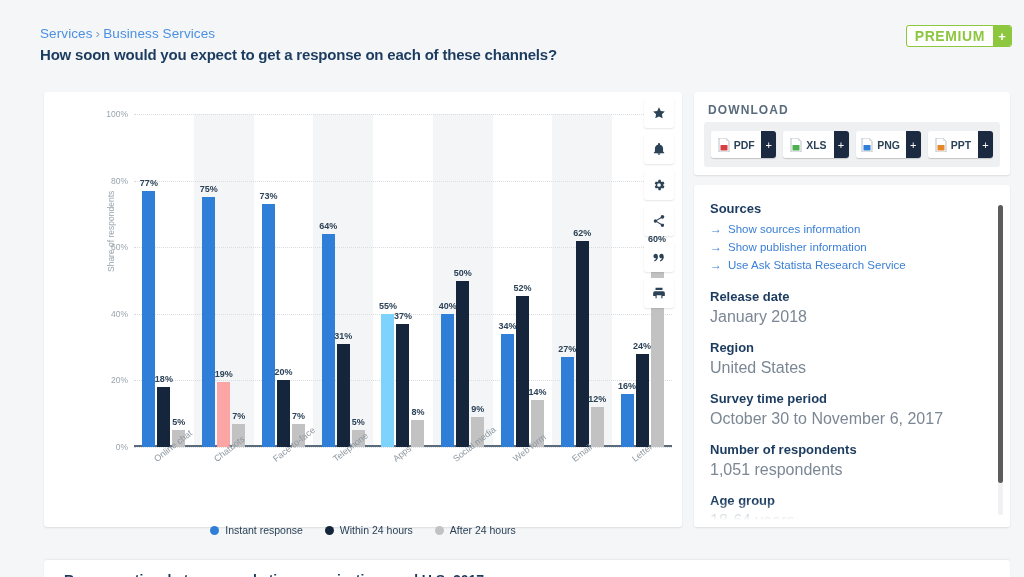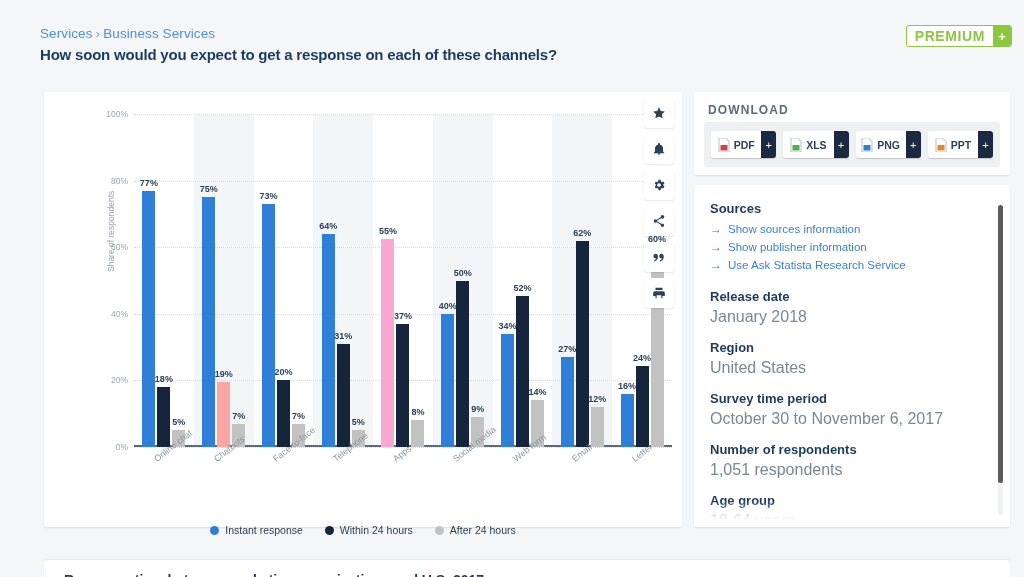--- a/index.html
+++ b/index.html
@@ -241,21 +241,21 @@
               <span class="val">64%</span>
             </div>
             <div class="bar" style="height: 103.23px; background: rgb(21, 38, 60);">
               <span class="val">31%</span>
             </div>
             <div class="bar" style="height: 16.65px; background: rgb(194, 194, 194);">
               <span class="val">5%</span>
             </div>
           </div>
           <div class="cat-group" style="left: 239.111px; width: 59.7778px; height: 333px;">
-            <div class="bar" style="height: 208px; background: #f9a8d4;">
+            <div class="bar" style="height: 133px; background: #7dd3fc;">
               <span class="val">55%</span>
             </div>
             <div class="bar" style="height: 123.21px; background: rgb(21, 38, 60);">
               <span class="val">37%</span>
             </div>
             <div class="bar" style="height: 26.64px; background: rgb(194, 194, 194);">
               <span class="val">8%</span>
             </div>
           </div>
           <div class="cat-group" style="left: 298.889px; width: 59.7778px; height: 333px;">
@@ -288,21 +288,21 @@
               <span class="val">62%</span>
             </div>
             <div class="bar" style="height: 39.96px; background: rgb(194, 194, 194);">
               <span class="val">12%</span>
             </div>
           </div>
           <div class="cat-group" style="left: 478.222px; width: 59.7778px; height: 333px;">
             <div class="bar" style="height: 53.28px; background: rgb(47, 126, 216);">
               <span class="val">16%</span>
             </div>
-            <div class="bar" style="height: 81px; background: rgb(21, 38, 60);">
+            <div class="bar" style="height: 93px; background: rgb(21, 38, 60);">
               <span class="val">24%</span>
             </div>
             <div class="bar" style="height: 199.8px; background: rgb(194, 194, 194);">
               <span class="val">60%</span>
             </div>
           </div>
         </div>
       <div id="ytick-host">
           <div class="ytick" style="top: 355px; left: 44px;">0%</div>
           <div class="ytick" style="top: 288.4px; left: 44px;">20%</div>

